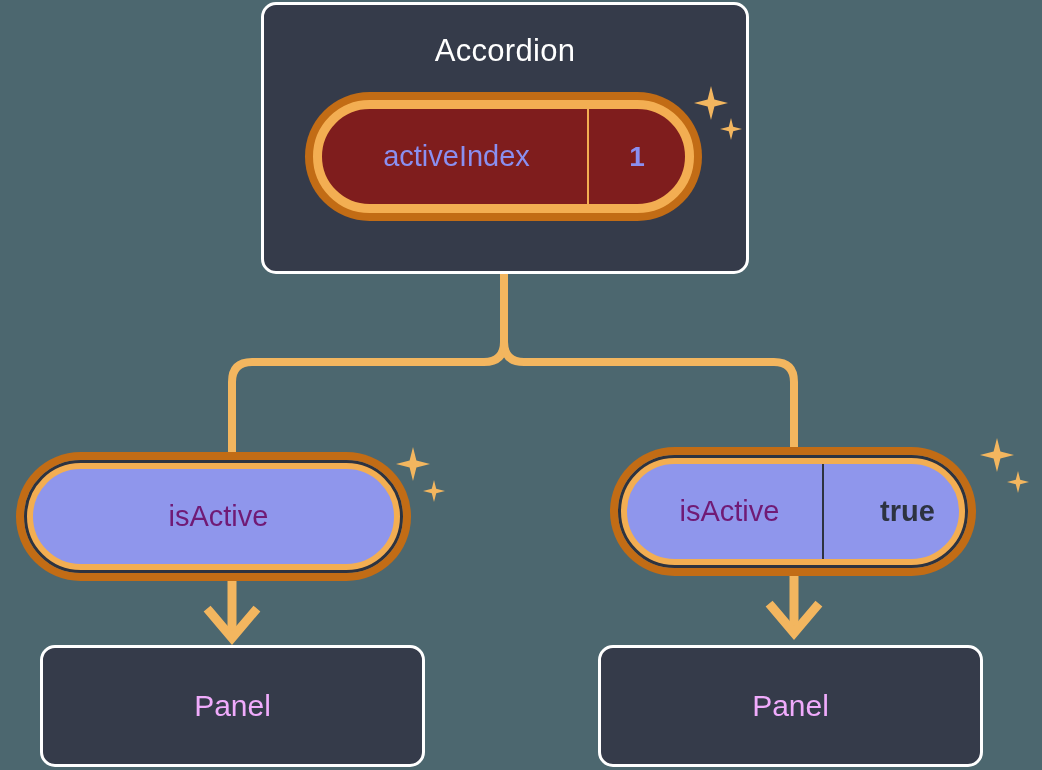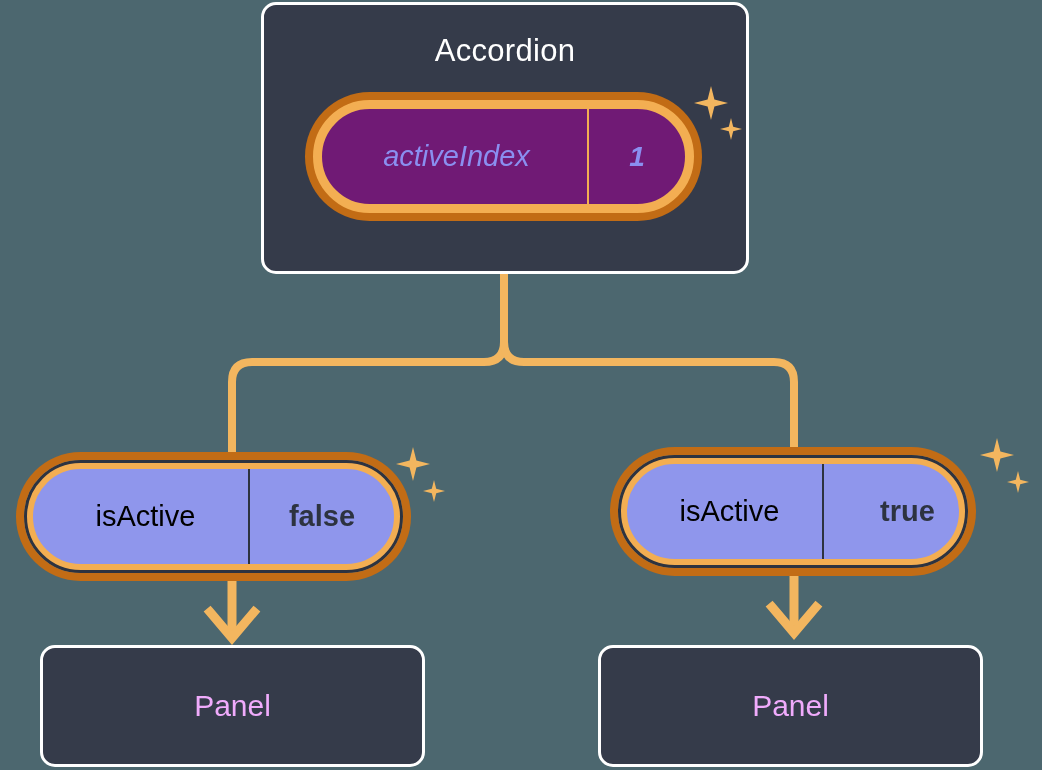--- a/index.html
+++ b/index.html
@@ -98,43 +98,42 @@
   .state-pill .cell-key {
     flex: 1 1 auto;
   }
   .state-pill .cell-val {
     flex: 0 0 auto;
     font-weight: 700;
   }
 
   
   .pill-dark {
-    background: #701a75;
+    background: #7f1d1d;
     border-radius: 999px;
-    font-style: italic;
   }
   .pill-dark .cell-key {
     color: #8a8ff0;
     font-size: 29px;
     padding: 0 18px 0 22px;
   }
   .pill-dark .cell-val {
     color: #8a8ff0;
     font-size: 28px;
     width: 98px;
     border-left: 2px solid #f3ae52;
   }
 
   
   .pill-purple {
     background: #8f96ec;
     border-radius: 999px;
   }
   .pill-purple .cell-key {
-    color: #000000;
+    color: #701a75;
     font-size: 29px;
     padding: 0 16px 0 26px;
   }
   .pill-purple .cell-val {
     color: #2d3340;
     font-size: 29px;
     border-left: 2px solid #2d3340;
   }
   .pill-purple.has-outline {
     outline: 3px solid #2d3340;
@@ -229,21 +228,20 @@
     <div class="cell cell-val">1</div>
   </div>
 
   <div class="sparkle-group" id="sparkles-accordion">
     <div class="sparkle spark-big"></div>
     <div class="sparkle spark-small"></div>
   </div>
 
   <div class="state-pill pill-purple has-outline" id="pill-isactive-left">
     <div class="cell cell-key">isActive</div>
-    <div class="cell cell-val">false</div>
   </div>
 
   <div class="sparkle-group" id="sparkles-left">
     <div class="sparkle spark-big"></div>
     <div class="sparkle spark-small"></div>
   </div>
 
   <div class="comp-node" id="panel-left-node">
     <div class="panel-title">Panel</div>
   </div>

